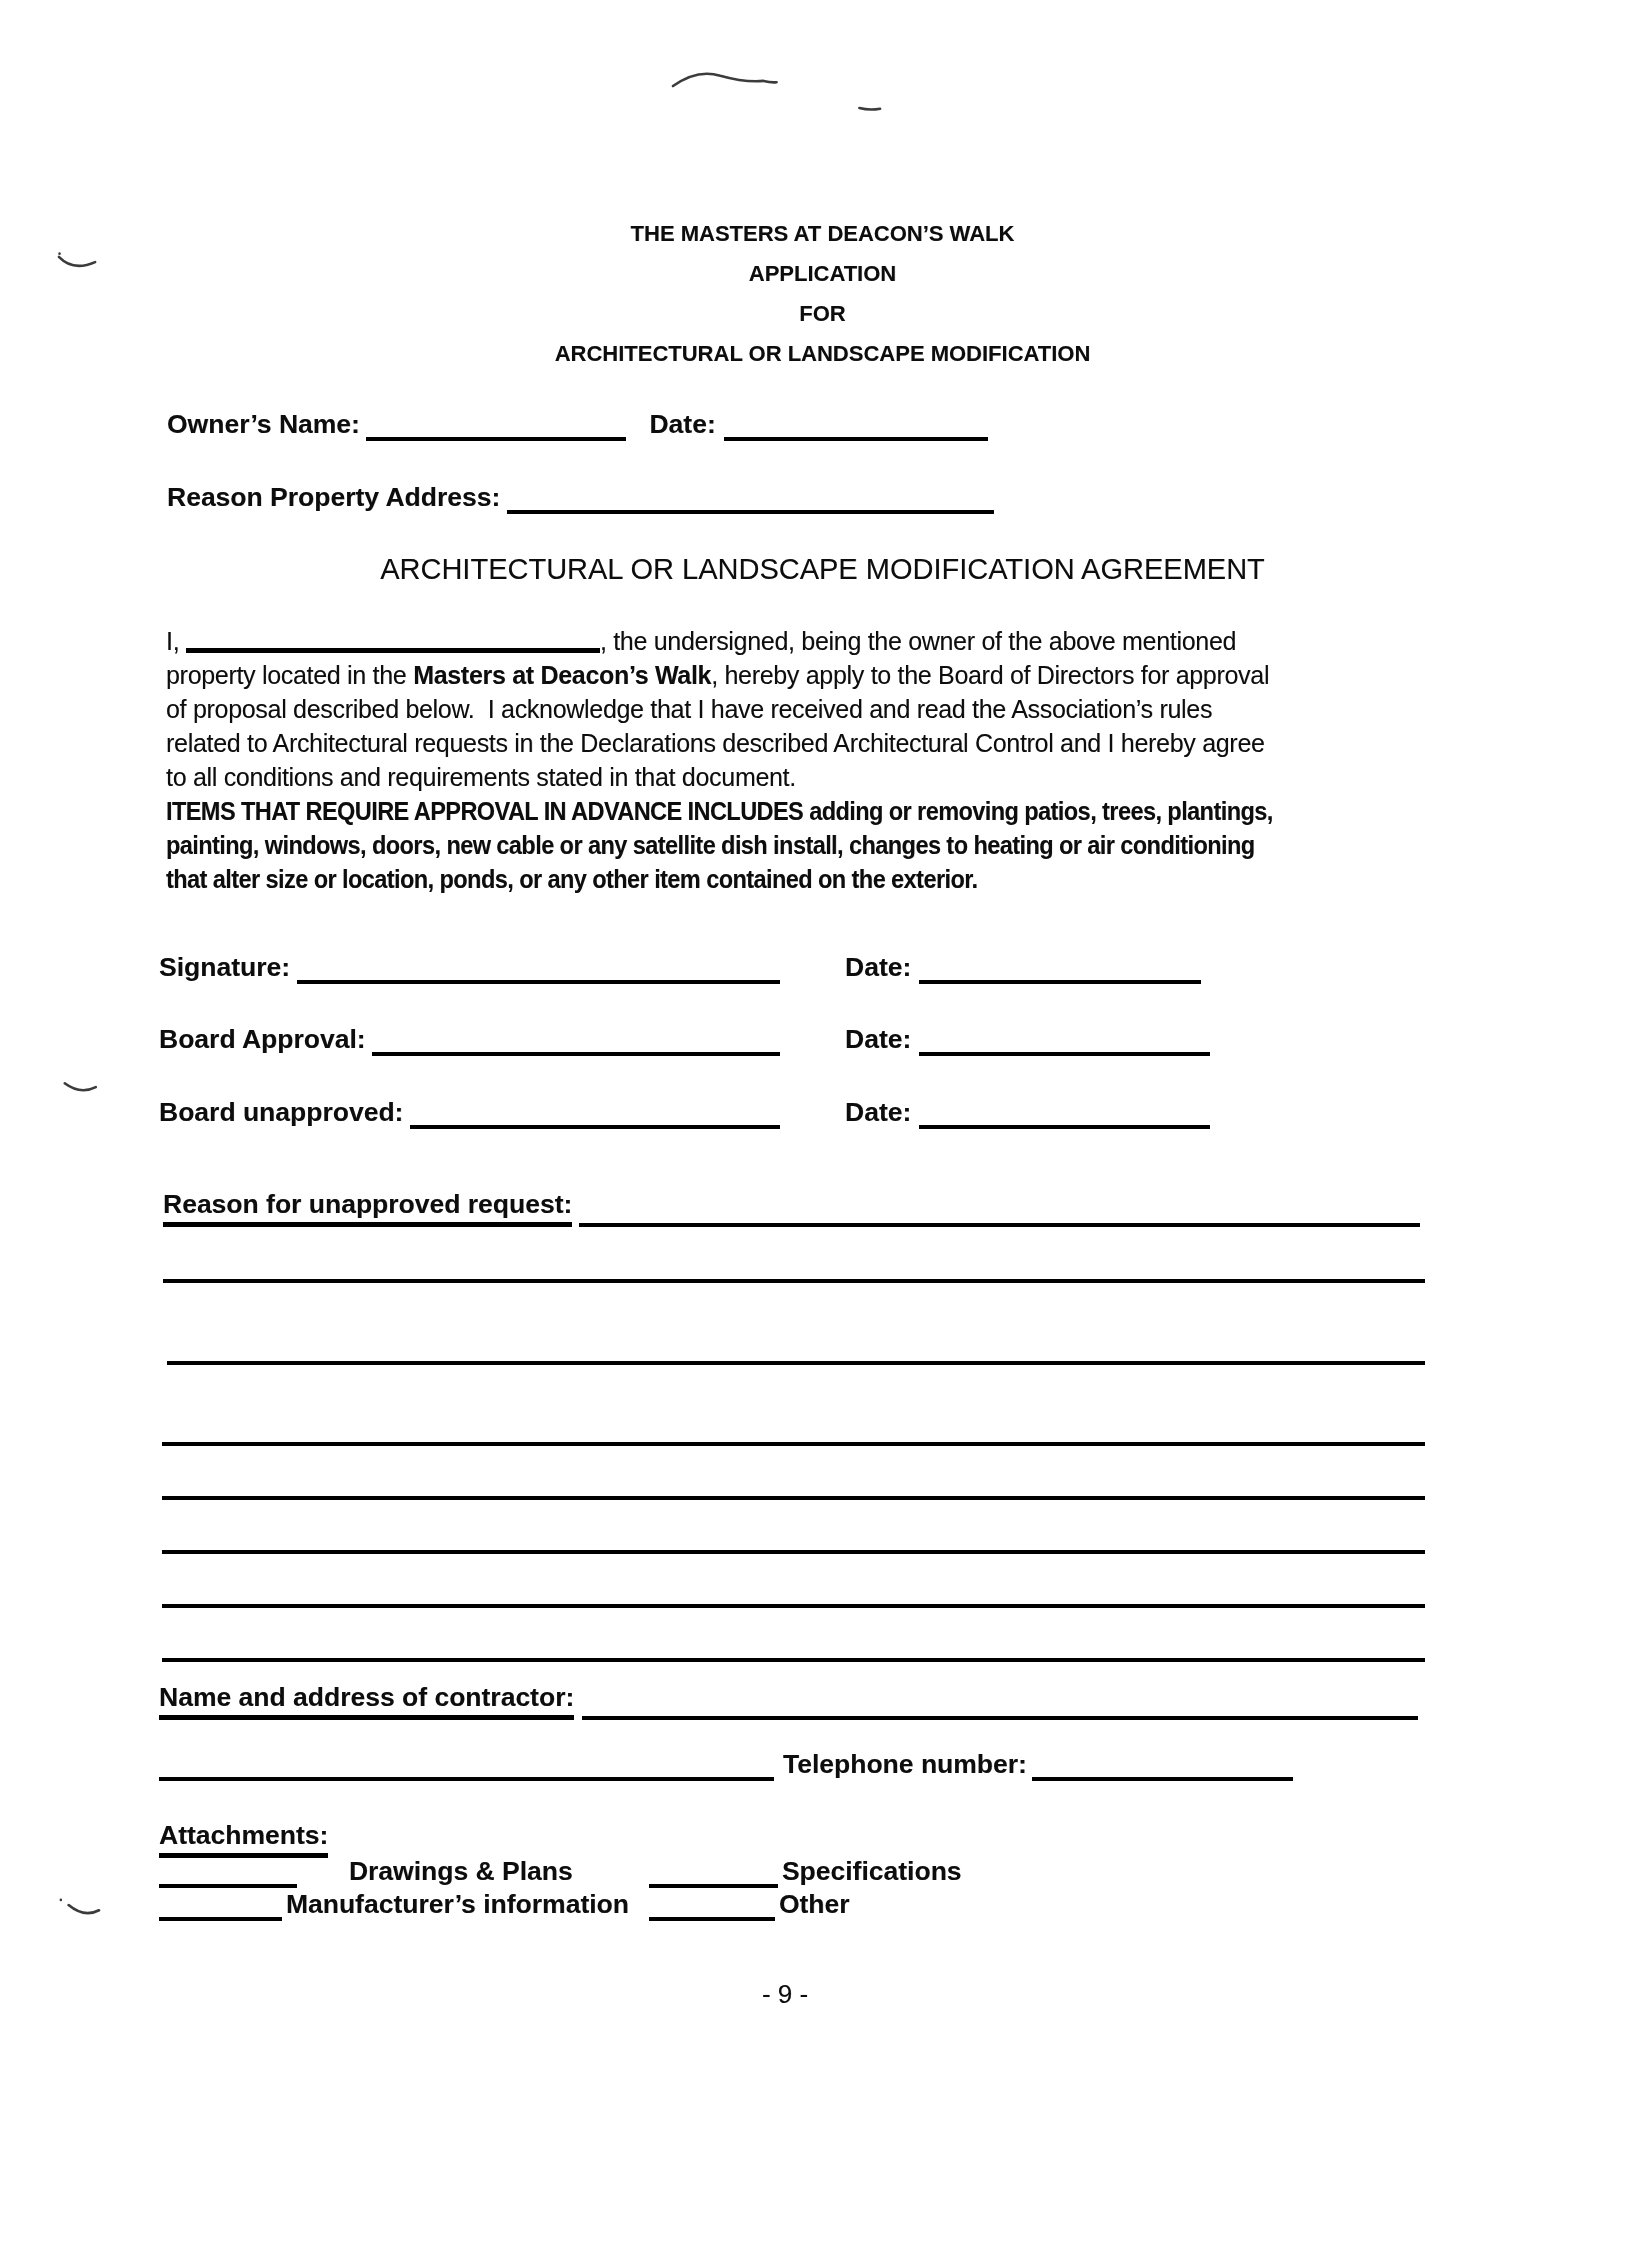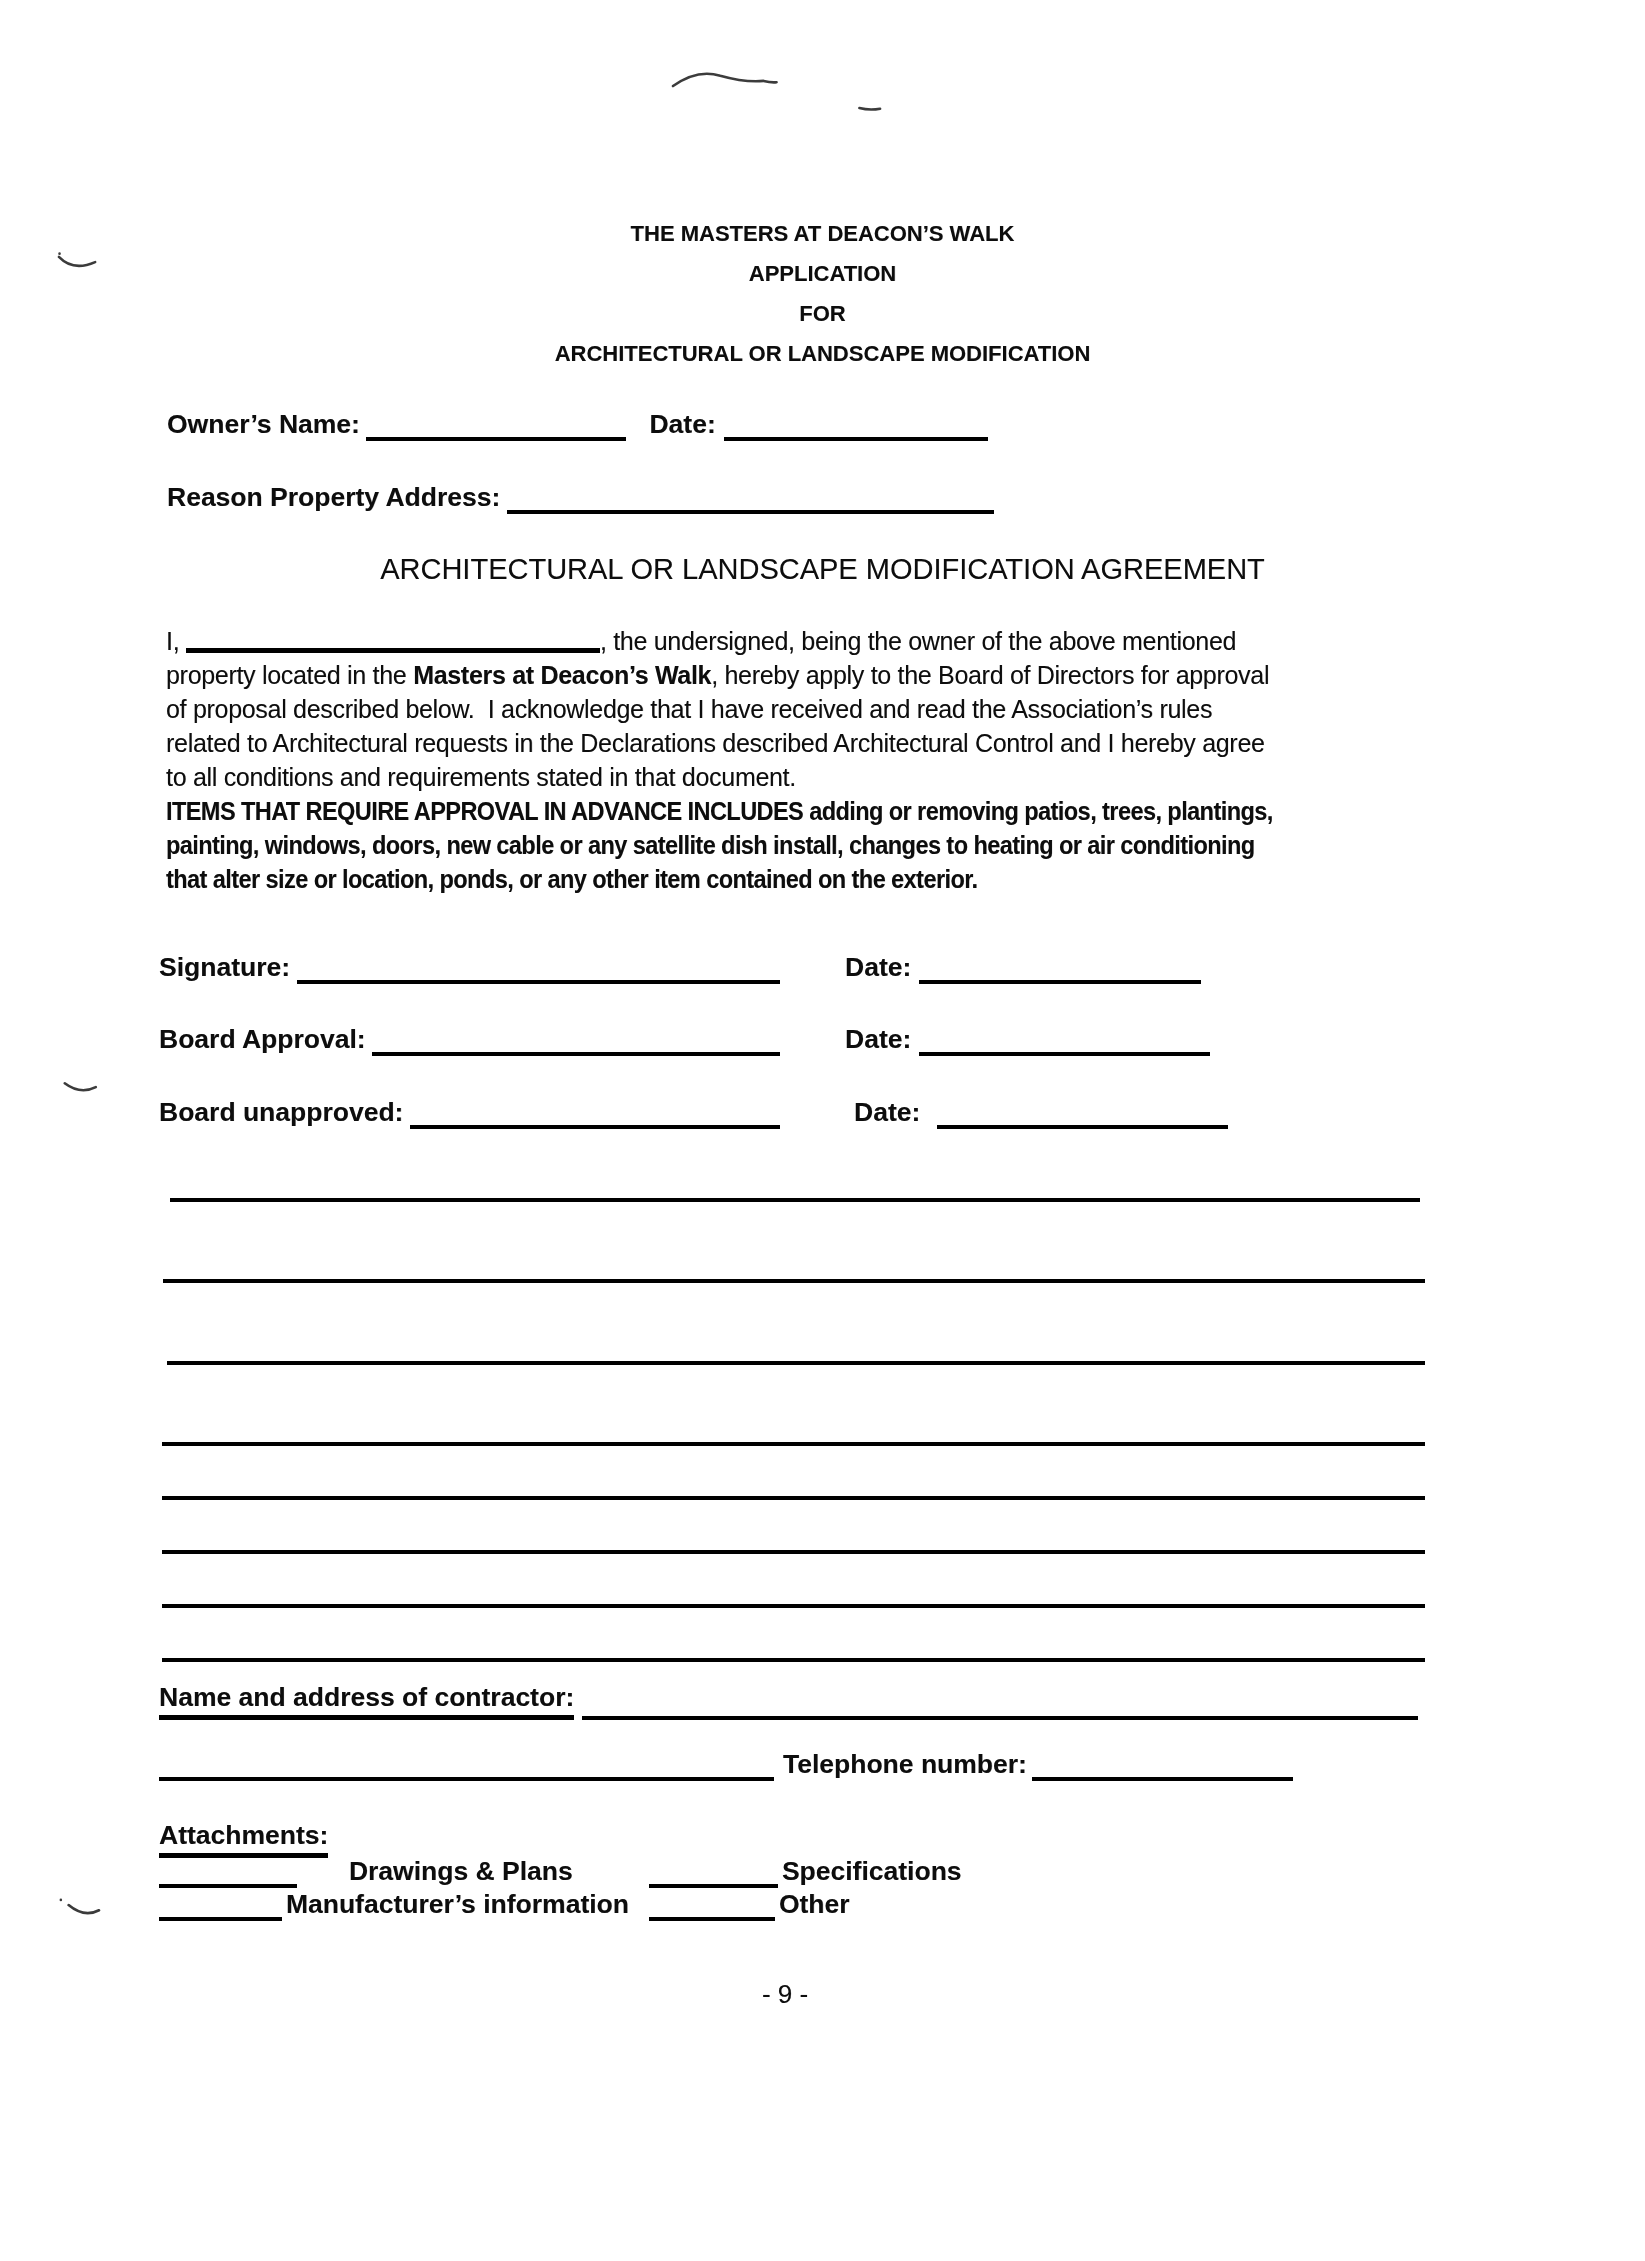--- a/index.html
+++ b/index.html
@@ -94,30 +94,31 @@
 
   <div class="abs frow" style="left:159px;top:1025px;">
     <div class="frow" style="width:621px;">
       <span class="flabel">Board Approval:</span>
       <span class="fill" style="flex:1;margin-left:6.5px;font-size:24.6px;"></span>
     </div>
     <span class="flabel" style="margin-left:65px;">Date:</span>
     <span class="fill" style="width:291px;margin-left:7.8px;"></span>
   </div>
 
-  <div class="abs frow" style="left:159px;top:1098px;gap:9px;">
+  <div class="abs frow" style="left:159px;top:1098px;">
     <div class="frow" style="width:621px;">
       <span class="flabel">Board unapproved:</span>
       <span class="fill" style="flex:1;margin-left:6.5px;font-size:24.6px;"></span>
     </div>
     <span class="flabel" style="margin-left:65px;">Date:</span>
     <span class="fill" style="width:291px;margin-left:7.8px;"></span>
   </div>
 
   <div class="abs frow" style="left:163px;top:1190px;right:225px;">
+    <span class="ulabel">Reason for unapproved request:</span>
     <span class="fill" style="flex:1;margin-left:6.5px;margin-bottom:0;"></span>
   </div>
   <div class="abs writeline" style="left:163px;top:1271px;width:1262px;"></div>
 
   <div class="abs frow" style="left:159px;top:1353px;right:220px;">
     <span class="fill" style="flex:1;margin-left:7.8px;margin-bottom:0;"></span>
   </div>
   <div class="abs writeline" style="left:162px;top:1434px;width:1263px;"></div>
   <div class="abs writeline" style="left:162px;top:1488px;width:1263px;"></div>
   <div class="abs writeline" style="left:162px;top:1542px;width:1263px;"></div>

